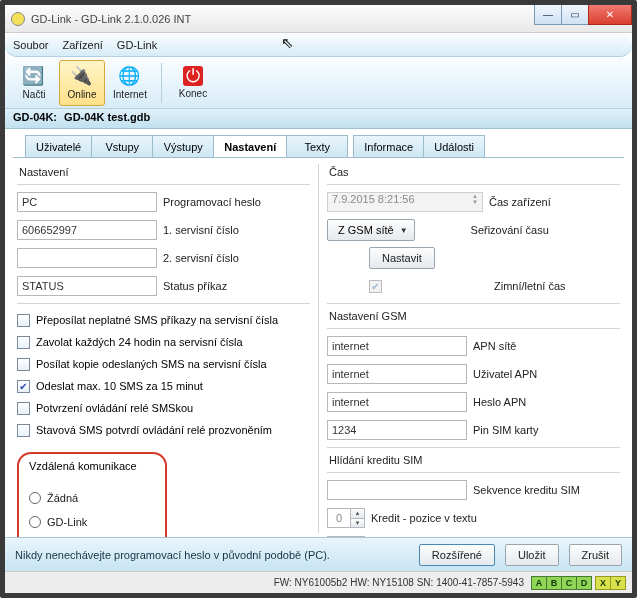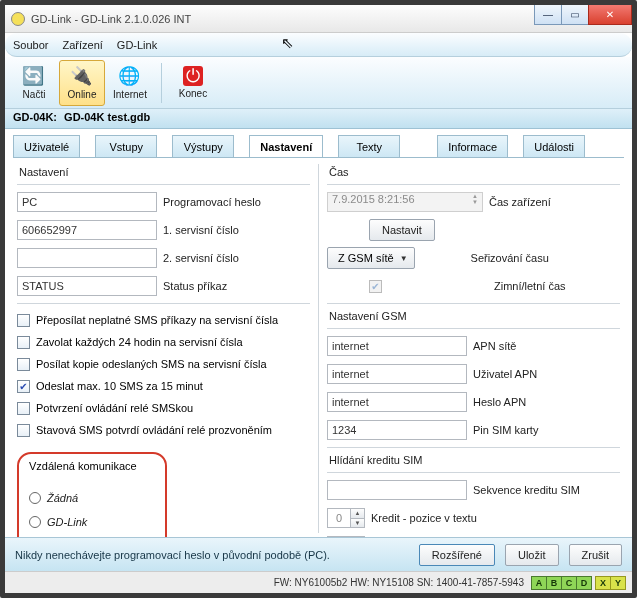--- a/index.html
+++ b/index.html
@@ -14,35 +14,35 @@
 .menubar { height: 24px; background: linear-gradient(#fbfdff,#d7ecf7); display: flex; align-items: center; padding: 0 8px; gap: 14px; border-bottom: 1px solid #b5cfdd; color: #1a1a1a; position: relative; border-radius: 12px; }
 .cursor { position: absolute; left: 276px; top: 1px; font-size: 15px; color: #000; }
 .toolbar { height: 52px; background: linear-gradient(#fbfdff,#d7ecf7); display: flex; align-items: center; padding: 2px 6px; gap: 2px; border-bottom: 1px solid #b5cfdd; }
 .tbtn { width: 46px; height: 46px; display: flex; flex-direction: column; align-items: center; justify-content: center; gap: 2px; border: 1px solid transparent; border-radius: 3px; }
 .tbtn.sel { background: linear-gradient(#fff6c8,#ffe089); border: 1px solid #d6a83a; }
 .tbtn .ico { width: 22px; height: 22px; display: flex; align-items: center; justify-content: center; font-size: 18px; }
 .tbtn .lbl { font-size: 10px; color: #222; }
 .tsep { width: 1px; height: 40px; background: #b5cfdd; margin: 0 6px; }
 .filebar { height: 20px; background: linear-gradient(#dff0f9,#c1e1f0); border-bottom: 1px solid #9ec2d4; padding: 2px 8px; color: #000; font-weight: bold; }
 .filebar span.light { font-weight: normal; margin-left: 4px; }
-.tabs { display: flex; padding: 6px 8px 0 8px; gap: 16px; }
+.tabs { display: flex; padding: 6px 8px 0 8px; gap: 0; margin-left: 12px; }
 .tab { height: 22px; padding: 0 10px; min-width: 62px; display: flex; align-items: center; justify-content: center; background: linear-gradient(#e9f5fb,#cde7f4); border: 1px solid #9cbccd; border-bottom: none; margin-right: -1px; color: #000; }
 .tab.active { background: #fff; font-weight: bold; position: relative; z-index: 2; }
 .tabgap { width: 6px; }
 .content { flex: 1; border-top: 1px solid #9cbccd; margin: 0 8px; padding: 6px 4px 4px 4px; display: flex; gap: 8px; overflow: hidden; }
 .col { flex: 1; min-width: 0; }
 .section-title { font-size: 11px; color: #222; margin: 2px 0 6px 2px; }
 .hr { border-top: 1px solid #cfd6dc; margin: 4px 0 6px 0; }
 .row { display: flex; align-items: center; margin-bottom: 6px; gap: 6px; height: 22px; }
 .field { width: 140px; height: 20px; border: 1px solid #b3b8bf; background: #fff; padding: 0 4px; color: #333; display: flex; align-items: center; }
 .label { color: #222; }
 .chkrow { display: flex; align-items: center; gap: 6px; height: 20px; margin-bottom: 2px; }
 .chkbox { width: 13px; height: 13px; border: 1px solid #7a8a9a; background: linear-gradient(#fff,#e8f0f7); display: flex; align-items: center; justify-content: center; font-size: 10px; color: #2a4ab0; }
 .remote-box { border: 2px solid #d43a2a; border-radius: 14px; padding: 6px 10px 8px 10px; margin-top: 12px; width: 150px; }
-.remote-box .chkrow { height: 22px; font-style: italic; }
+.remote-box .chkrow { height: 22px; }
 .radio { width: 12px; height: 12px; border: 1px solid #666; border-radius: 50%; background: #fff; display: flex; align-items: center; justify-content: center; }
 .radio .dot { width: 6px; height: 6px; border-radius: 50%; background: #2a62c8; }
 .rlabel { color: #222; }
 .btn { height: 22px; border: 1px solid #9aa4af; background: linear-gradient(#fdfdfd,#e5e9ed); padding: 0 12px; border-radius: 2px; display: inline-flex; align-items: center; justify-content: center; color: #222; }
 .dropdown { height: 22px; border: 1px solid #9aa4af; background: linear-gradient(#fdfdfd,#e5e9ed); padding: 0 6px 0 10px; display: inline-flex; align-items: center; gap: 6px; border-radius: 2px; }
 .spin { width: 38px; height: 20px; border: 1px solid #b3b8bf; background: #f3f3f3; display: flex; }
 .spin .val { flex: 1; display: flex; align-items: center; justify-content: center; color: #888; background: #fff; }
 .spin .arrows { width: 14px; display: flex; flex-direction: column; }
 .spin .arrows div { flex: 1; border-left: 1px solid #b3b8bf; background: linear-gradient(#fdfdfd,#e5e9ed); font-size: 6px; display: flex; align-items: center; justify-content: center; color: #555; }
 .spin .arrows div + div { border-top: 1px solid #b3b8bf; }
@@ -185,30 +185,30 @@
       <div class="section-title">Čas</div>
       <div class="hr"></div>
       <div class="row">
         <div class="datefield">
           <span>7.9.2015 8:21:56</span>
           <span style="display:flex;flex-direction:column;font-size:6px;line-height:6px;color:#999;">▲<br>▼</span>
         </div>
         <div class="label">Čas zařízení</div>
       </div>
       <div class="row">
-        <div style="width:36px;"></div>
-        <div class="btn">Nastavit</div>
-      </div>
-      <div class="row">
         <div class="dropdown">
           <span>Z GSM sítě</span>
           <span class="chev">▼</span>
         </div>
         <div style="width:44px;"></div>
         <div class="label">Seřizování času</div>
+      </div>
+      <div class="row">
+        <div style="width:36px;"></div>
+        <div class="btn">Nastavit</div>
       </div>
       <div class="row">
         <div style="width:36px;"></div>
         <div class="chk-disabled">✔</div>
         <div style="width:100px;"></div>
         <div class="label">Zimní/letní čas</div>
       </div>
       <div class="hr"></div>
 
       <div class="section-title">Nastavení GSM</div>

